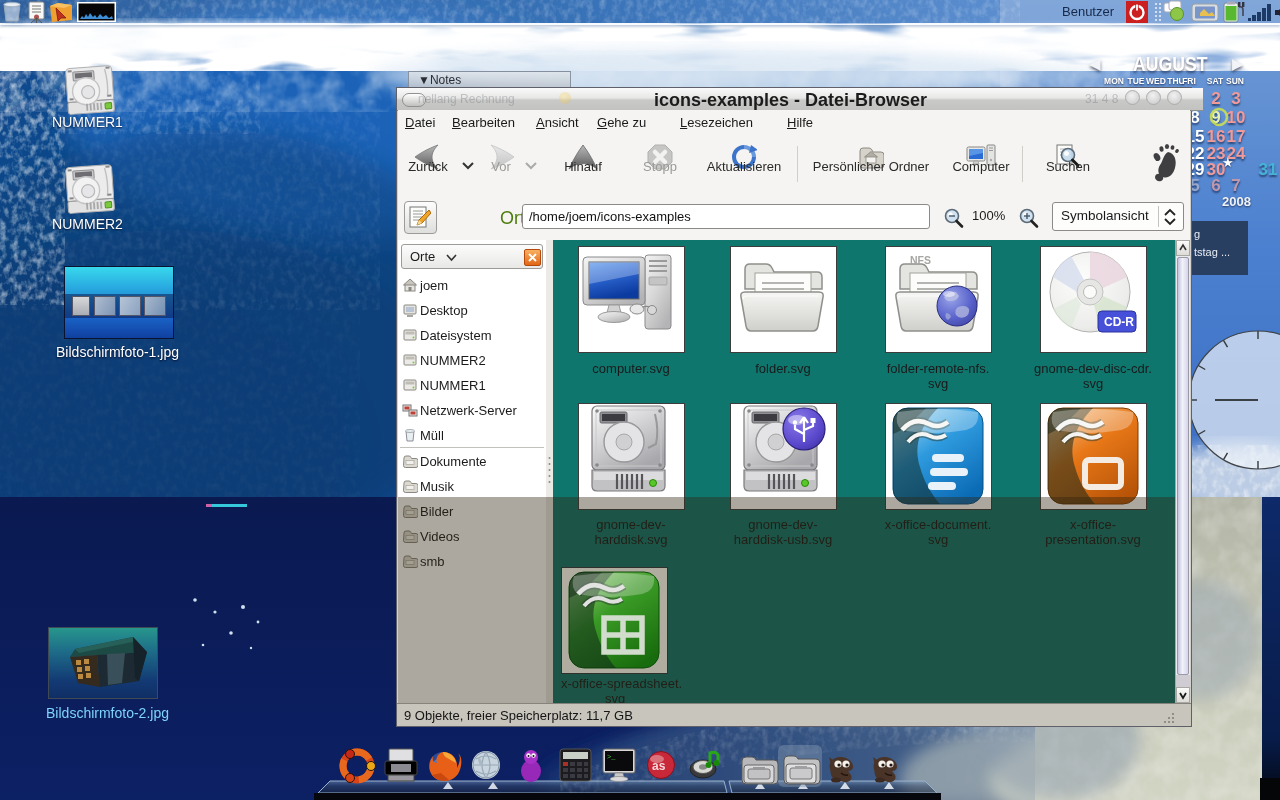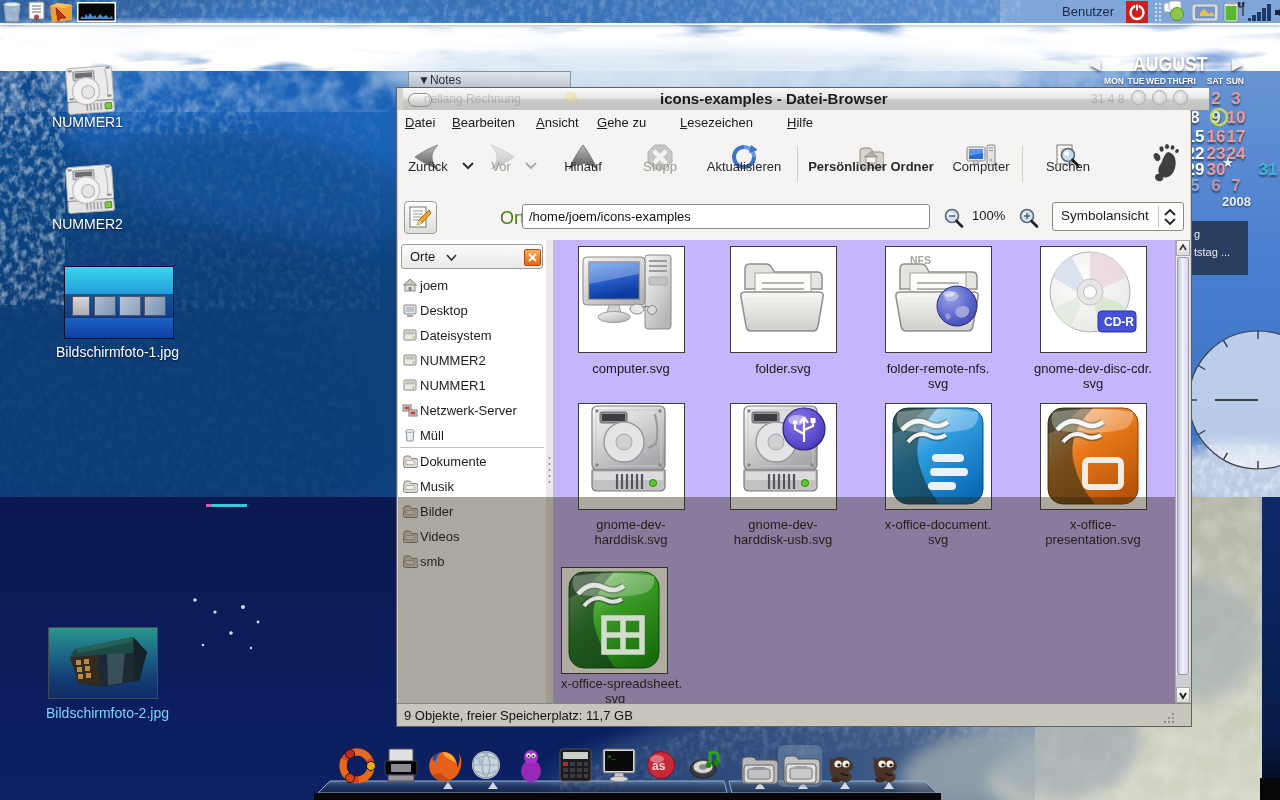--- a/index.html
+++ b/index.html
@@ -638,46 +638,46 @@
 
 <div class="ab" style="left:1186px;top:221px;width:62px;height:54px;background:rgba(38,58,88,0.92);"></div>
 <div class="ab nw" style="left:1194px;top:228px;font-size:11px;color:#e8ecf2;">g</div>
 <div class="ab nw" style="left:1194px;top:246px;font-size:11px;color:#e8ecf2;">tstag ...</div>
 
 <div class="ab" style="left:408px;top:71px;width:161px;height:19px;background:linear-gradient(rgba(225,230,235,0.85),rgba(180,188,198,0.85));border:1px solid rgba(120,130,145,0.8);"></div>
 <div class="ab nw" style="left:418px;top:73px;font-size:12px;color:#2a2e34;">▼Notes</div>
 
 <style>
 #win{left:397px;top:88px;width:794px;height:638px;background:#d2d1cc;outline:1px solid #60606a;font-family:"Liberation Sans",sans-serif;}
-#titlebar{left:0;top:0;width:806px;height:22px;background:linear-gradient(#fafafa,#e7e7e6 45%,#c9c9c7 55%,#c2c2c0);border-bottom:1px solid #8e8e8c;margin-left:6px;}
+#titlebar{left:0;top:0;width:806px;height:22px;background:linear-gradient(#fafafa,#e7e7e6 45%,#c9c9c7 55%,#c2c2c0);border-bottom:1px solid #8e8e8c;}
 #menubar{left:1px;top:22px;width:792px;height:24px;background:#f5f4f2;}
 .mi{position:absolute;top:5px;font-size:13px;color:#1a1a1a;}
 .mi u{text-decoration:underline;}
 #toolbar{left:1px;top:46px;width:792px;height:56px;background:#f5f4f2;border-bottom:1px solid #d8d7d3;}
 .tbtn{position:absolute;text-align:center;font-size:13px;color:#2a2a2a;}
 .tbtn.dis{color:#9a9a96;}
 .tlab{position:absolute;top:15px;width:100%;left:0;text-align:center;}
 #locrow{left:1px;top:102px;width:792px;height:50px;background:#f5f4f2;border-bottom:1px solid #b4b3af;}
 #content{left:1px;top:152px;width:792px;height:463px;background:#f6f5f2;overflow:hidden;}
 #sidebar{left:0;top:0;width:148px;height:463px;background:#ffffff;border-right:1px solid #c8c7c3;}
 .si{position:absolute;left:22px;font-size:13px;color:#1b1b1b;white-space:nowrap;}
 .sic{position:absolute;left:4px;width:16px;height:16px;}
-#view{left:155px;top:0;width:622px;height:463px;background:#c4b5fd;overflow:hidden;}
+#view{left:155px;top:0;width:622px;height:463px;background:#0f766e;overflow:hidden;}
 .ibox{position:absolute;width:105px;height:105px;background:#fff;border:1px solid #3c3c3c;}
 .ilab{position:absolute;font-size:13px;color:#1a1a1a;text-align:center;white-space:nowrap;}
 #scroll{left:777px;top:0;width:15px;height:463px;background:#eceaf0;border-left:1px solid #a9a8a4;}
 #statusbar{left:0;top:615px;width:794px;height:23px;background:#c8c5bc;border-top:1px solid #85837c;box-sizing:border-box;}
 .sep{position:absolute;width:1px;background:#cfcec9;}
 </style>
 <div class="ab" id="win">
   <div class="ab" id="titlebar">
     <div class="ab" style="left:5px;top:5px;width:22px;height:12px;border-radius:7px;background:linear-gradient(#ffffff,#c0c0be);border:1px solid #909090;"></div>
     <div class="ab nw" style="left:21px;top:4px;font-size:12px;color:rgba(115,120,126,0.38);">nellang Rechnung</div>
     <div class="ab" style="left:162px;top:4px;width:12px;height:12px;border-radius:50%;background:radial-gradient(circle at 40% 35%,rgba(250,230,150,0.5),rgba(220,170,60,0.3));"></div>
-    <div class="ab nw" style="left:257px;top:2px;font-size:15px;font-weight:bold;color:#1c1c1c;">icons-examples - Datei-Browser</div>
+    <div class="ab nw" style="left:257px;top:2px;font-size:18px;font-weight:bold;color:#1c1c1c;">icons-examples - Datei-Browser</div>
     <div class="ab nw" style="left:688px;top:4px;font-size:12px;color:rgba(120,124,130,0.4);">31 4 8</div>
     <div class="ab" style="left:728px;top:2px;width:13px;height:13px;border-radius:50%;background:radial-gradient(circle at 45% 35%,#f2f2f2,#c6c6c6);border:1px solid #adadab;"></div>
     <div class="ab" style="left:749px;top:2px;width:13px;height:13px;border-radius:50%;background:radial-gradient(circle at 45% 35%,#f2f2f2,#c6c6c6);border:1px solid #adadab;"></div>
     <div class="ab" style="left:770px;top:2px;width:13px;height:13px;border-radius:50%;background:radial-gradient(circle at 45% 35%,#f2f2f2,#c6c6c6);border:1px solid #adadab;"></div>
   </div>
   <div class="ab" id="menubar">
     <div class="mi" style="left:7px;"><u>D</u>atei</div>
     <div class="mi" style="left:54px;"><u>B</u>earbeiten</div>
     <div class="mi" style="left:138px;"><u>A</u>nsicht</div>
     <div class="mi" style="left:199px;"><u>G</u>ehe zu</div>
@@ -715,21 +715,21 @@
           </svg>
       <div class="tlab">Stopp</div>
     </div>
     <div class="tbtn" style="left:300px;top:10px;width:92px;height:44px;">
       <svg class="ab" width="26" height="26" style="left:33px;top:0">
             <use href="#icRefresh"></use>
           </svg>
       <div class="tlab">Aktualisieren</div>
     </div>
     <div class="sep" style="left:399px;top:12px;height:36px;"></div>
-    <div class="tbtn" style="left:406px;top:10px;width:134px;height:44px;font-weight:bold;">
+    <div class="tbtn" style="left:406px;top:10px;width:134px;height:44px;">
       <svg class="ab" width="26" height="26" style="left:54px;top:0">
             <use href="#icHome"></use>
           </svg>
       <div class="tlab">Persönlicher Ordner</div>
     </div>
     <div class="tbtn" style="left:548px;top:10px;width:70px;height:44px;">
       <svg class="ab" width="30" height="26" style="left:20px;top:0">
             <use href="#icComp"></use>
           </svg>
       <div class="tlab">Computer</div>

